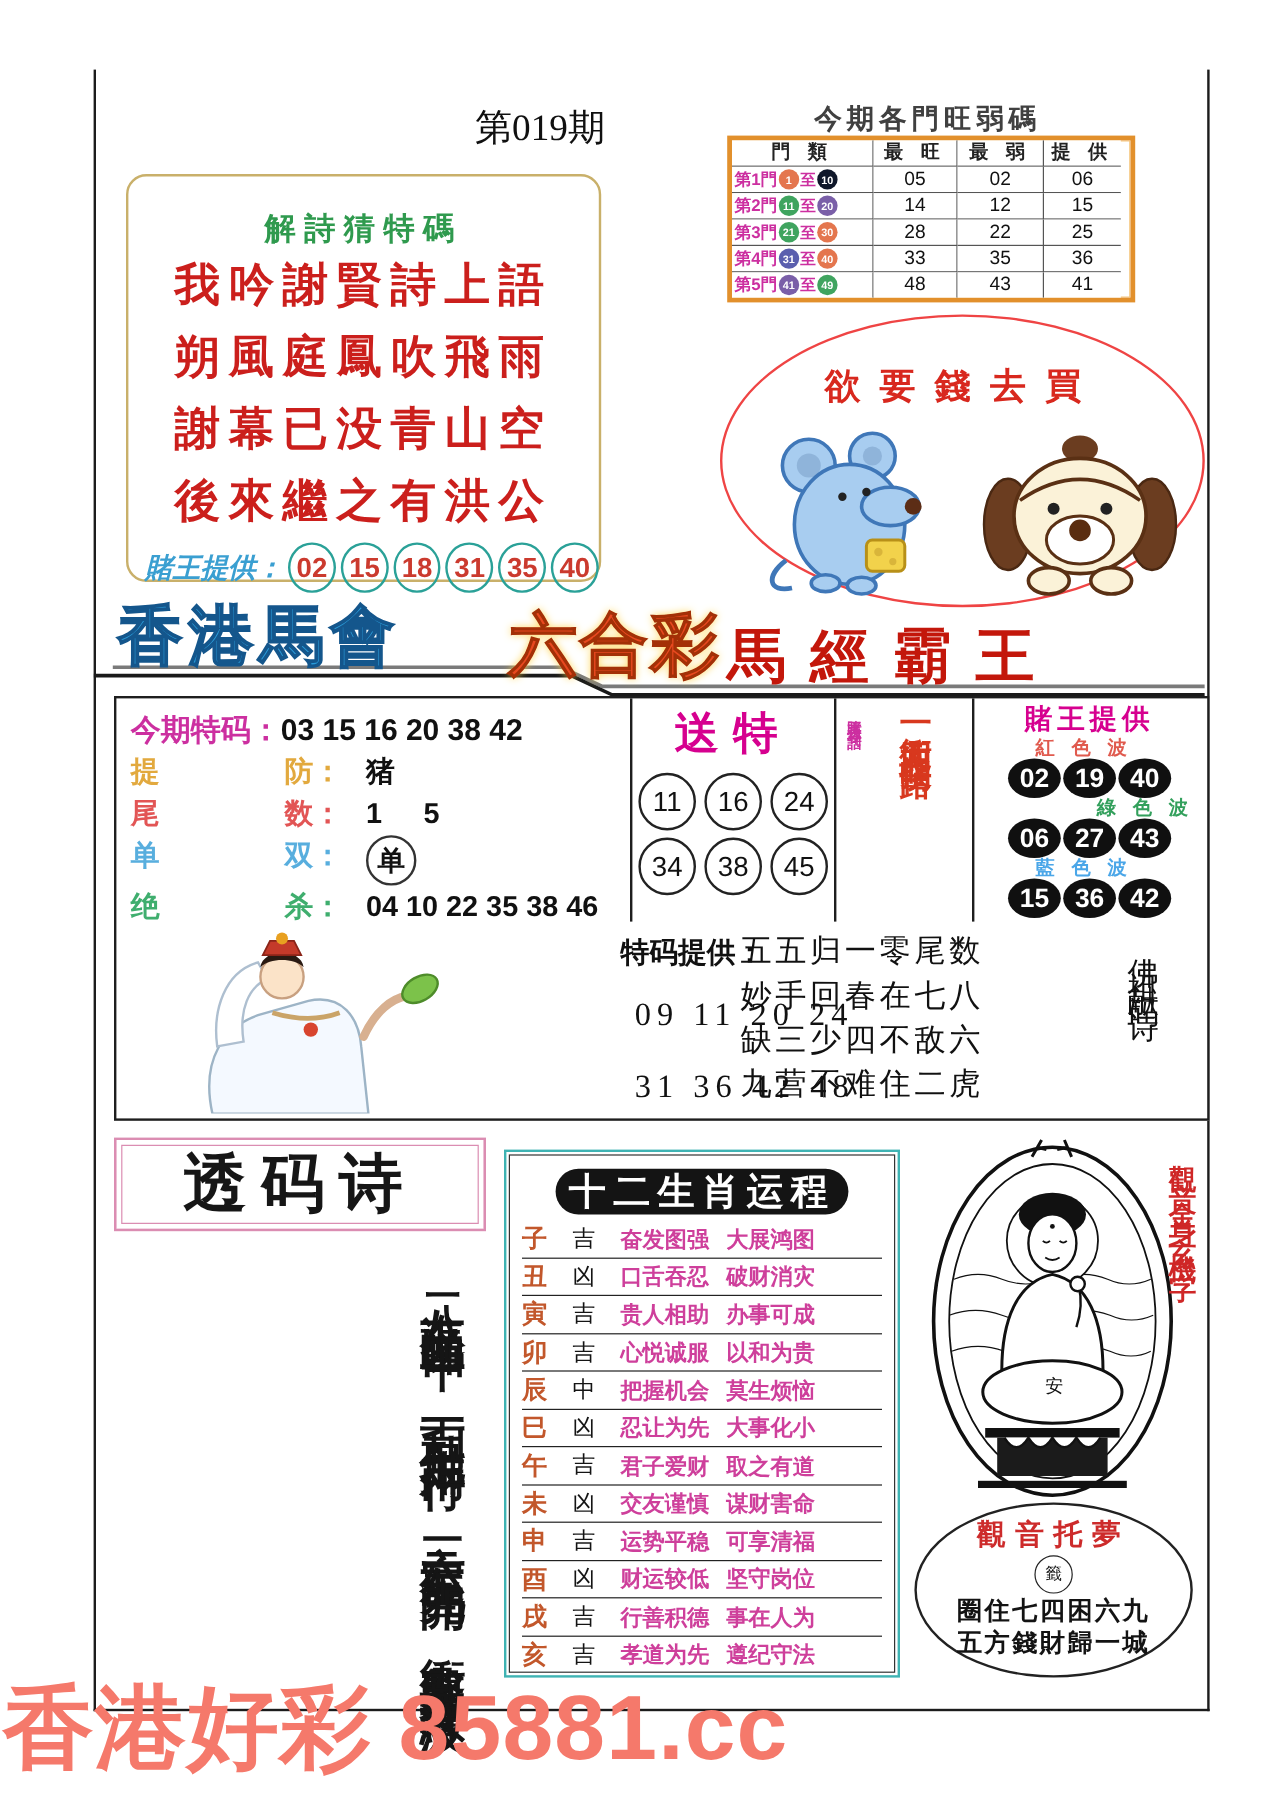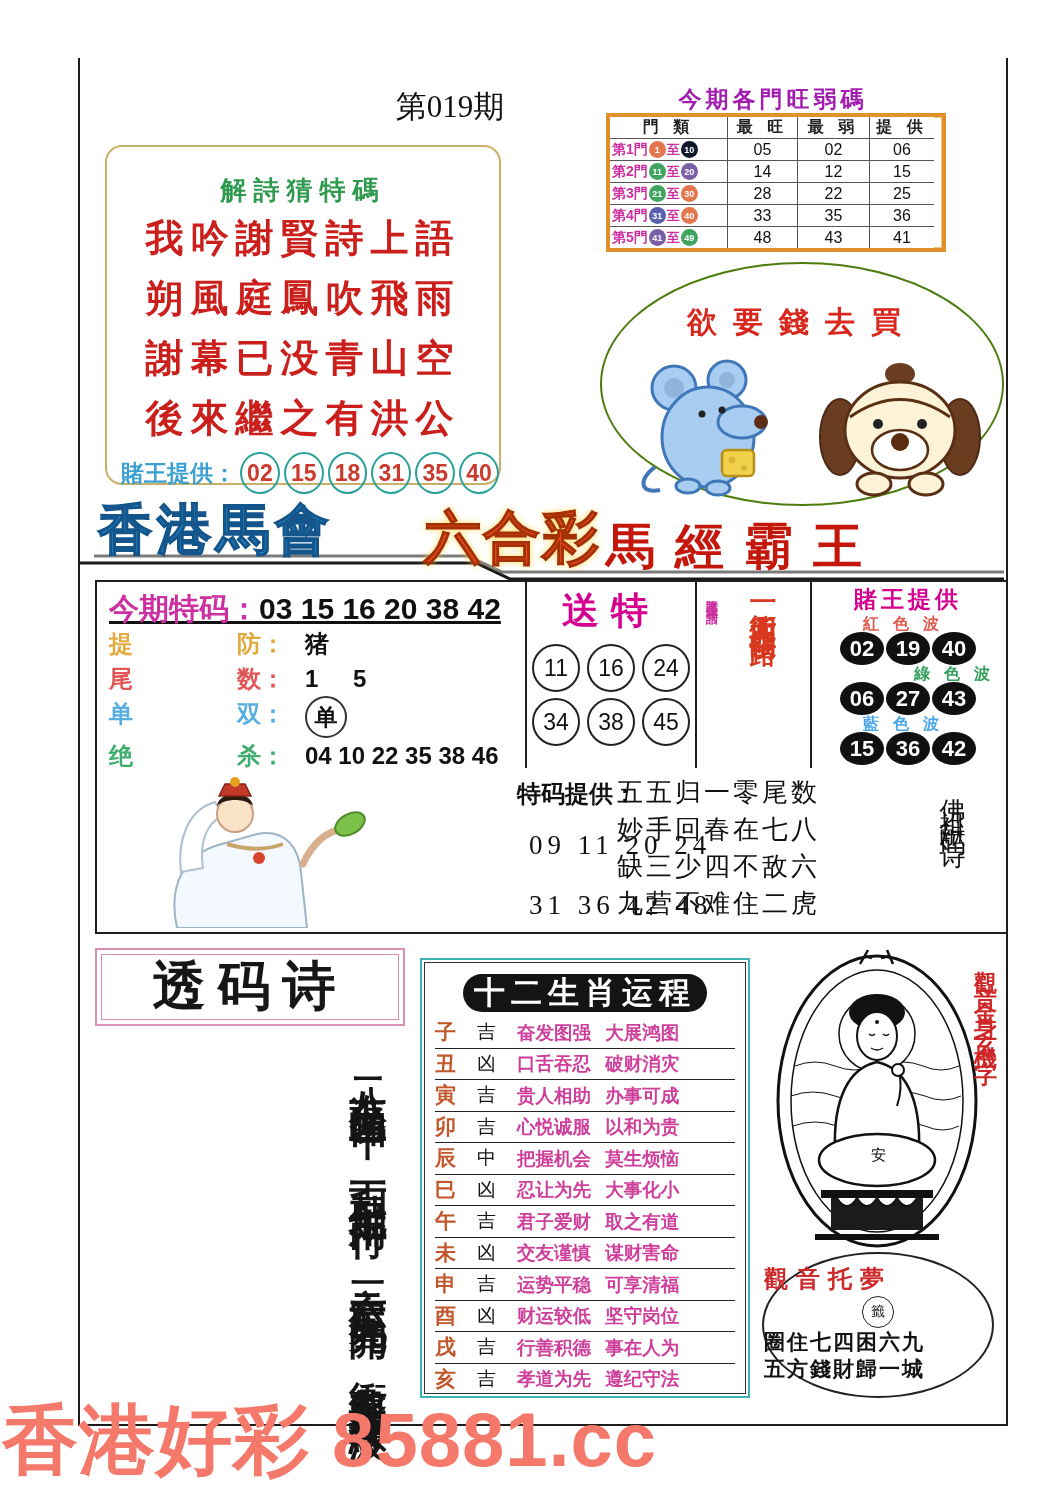--- a/index.html
+++ b/index.html
@@ -9,53 +9,53 @@
   .serif{font-family:"Liberation Serif","DejaVu Serif",serif;}
   .vtext{writing-mode:vertical-rl;text-orientation:upright;}
 
   
   .frame{left:78px;top:58px;width:926px;height:1366px;border-left:2px solid #1c1c1c;border-right:2px solid #1c1c1c;border-bottom:2px solid #1c1c1c;}
 
   
   .issue{left:340px;top:86px;width:220px;font-size:31px;text-align:center;color:#101010;}
 
   
-  .gt-title{left:606px;top:84px;width:334px;text-align:center;font-size:23px;font-weight:bold;color:#a21caf;letter-spacing:4px;}
+  .gt-title{left:606px;top:84px;width:334px;text-align:center;font-size:23px;font-weight:bold;color:#404040;letter-spacing:4px;}
   .gt{left:606px;top:113px;width:332px;border:4px solid #e2902c;background:#fff;box-shadow:inset 0 0 0 1px #f5c67d;}
   .gt-row{display:grid;grid-template-columns:118px 70px 72px 64px;}
   .gt-row > div{border-right:1px solid #555;border-bottom:1px solid #555;font-size:16px;display:flex;align-items:center;justify-content:center;height:21px;background:#fff;}
   .gt-row > div:last-child{border-right:none;}
   .gt-row:last-child > div{border-bottom:none;}
   .gt-head{font-weight:bold;letter-spacing:5px;color:#222;}
   .gt-gate{justify-content:flex-start !important;padding-left:2px;gap:1px;}
   .gt-gatename{color:#cc2fa0;font-size:14px;font-weight:bold;}
   .gt-zhi{color:#cc2fa0;font-size:13px;font-weight:bold;}
   .gt-circ{display:inline-flex;align-items:center;justify-content:center;width:17px;height:17px;border-radius:50%;color:#fff;font-size:9px;font-weight:bold;}
 
   
   .riddle{left:105px;top:145px;width:392px;height:336px;border:2px solid #c9b06a;border-radius:17px;background:#fff;}
   .riddle-title{margin-top:26px;text-align:center;font-size:26px;font-weight:bold;color:#2f9a4e;letter-spacing:7px;}
   .riddle-line{text-align:center;font-size:38px;font-weight:bold;color:#cb1f1c;letter-spacing:7px;line-height:60px;}
   .riddle-prov{margin-top:4px;display:flex;align-items:center;padding-left:14px;gap:2px;}
-  .riddle-prov-label{color:#3a9fd1;font-size:23px;font-weight:bold;white-space:nowrap;}
+  .riddle-prov-label{color:#3a9fd1;font-size:23px;font-weight:bold;white-space:nowrap;font-style:italic;}
   .tealnum{display:inline-flex;align-items:center;justify-content:center;width:38px;height:38px;border:2px solid #2aa198;border-radius:50%;color:#cb3a2e;font-size:23px;font-weight:bold;margin-left:2px;}
 
   
-  .oval{left:600px;top:262px;width:400px;height:240px;border:2px solid #4d7c0f;border-radius:50%;background:#fff;}
+  .oval{left:600px;top:262px;width:400px;height:240px;border:2px solid #ef4444;border-radius:50%;background:#fff;}
   .oval-title{margin-top:38px;text-align:center;color:#d8281e;font-size:30px;font-weight:bold;letter-spacing:16px;}
 
   
   .mh-club{left:98px;top:494px;font-size:54px;font-weight:bold;color:#2a9ad8;-webkit-text-stroke:1.5px #14568c;letter-spacing:5px;}
   .mh-lottery{left:424px;top:500px;font-size:57px;font-weight:bold;color:#e8491f;-webkit-text-stroke:1px #a33007;text-shadow:0 0 7px #ffd24a;letter-spacing:2px;}
   .mh-brand{left:606px;top:514px;font-size:49px;font-weight:900;color:#c3170b;letter-spacing:20px;}
 
   
   .board{left:95px;top:580px;width:909px;height:350px;border:2px solid #1e1e1e;background:#fff;}
   .bcellA{left:0;top:0;width:430px;height:186px;border-right:2px solid #1e1e1e;padding:10px 10px 0 12px;box-sizing:border-box;}
-  .tema{font-size:30px;font-weight:bold;line-height:34px;white-space:nowrap;text-decoration:underline;}
+  .tema{font-size:25px;font-weight:bold;line-height:34px;white-space:nowrap;}
   .tema .lab{color:#cc2fa0;}
   .krow{position:relative;height:35px;font-size:24px;font-weight:bold;line-height:35px;}
   .krow .k1{position:absolute;left:0;}
   .krow .k2{position:absolute;left:128px;}
   .krow .v{position:absolute;left:196px;color:#111;}
   .circle-dan{display:inline-block;width:38px;height:38px;border:2px solid #333;border-radius:50%;text-align:center;line-height:38px;font-size:23px;color:#111;}
   .bcellB{left:430px;top:0;width:170px;height:186px;border-right:2px solid #1e1e1e;box-sizing:border-box;text-align:center;}
   .songte-title{margin-top:4px;font-size:37px;font-weight:900;color:#d6008f;letter-spacing:12px;}
   .songte-grid{margin-top:8px;display:flex;flex-wrap:wrap;justify-content:center;gap:6px 7px;}
   .ncirc{display:inline-flex;align-items:center;justify-content:center;width:44px;height:44px;border:2px solid #222;border-radius:50%;font-size:23px;color:#111;background:#fff;}
@@ -86,21 +86,21 @@
   .zd-inner{position:absolute;left:2px;top:2px;right:2px;bottom:2px;border:1px solid #333;}
   .zd-pill{width:244px;height:38px;margin:11px auto 5px;background:#141414;border-radius:20px;color:#fff;font-size:31px;font-weight:bold;letter-spacing:6px;display:flex;align-items:center;justify-content:center;}
   .zd-row{display:grid;grid-template-columns:42px 40px 1fr;align-items:center;height:30.5px;margin:0 10px;border-bottom:1.5px solid #222;}
   .zd-row:last-child{border-bottom:none;}
   .zd-branch{font-size:21px;font-weight:bold;color:#c2572b;font-family:"Liberation Serif",serif;}
   .zd-luck{font-size:19px;color:#141414;}
   .zd-text{font-size:18.5px;font-weight:bold;color:#ce3f9b;word-spacing:9px;white-space:nowrap;}
 
   
   .side-caption{left:970px;top:952px;font-size:23px;font-weight:bold;color:#cf2727;letter-spacing:15px;height:300px;}
-  .dream-oval{left:762px;top:1252px;width:232px;height:146px;border:2px solid #222;border-radius:50%;background:#fff;box-sizing:border-box;}
+  .dream-oval{left:762px;top:1252px;width:232px;height:146px;border:2px solid #222;border-radius:50%;background:#fff;text-align:center;box-sizing:border-box;}
   .dream-title{margin-top:9px;color:#cd2b2b;font-size:24px;font-weight:bold;letter-spacing:8px;}
   .seal{width:30px;height:30px;margin:1px auto;border:1.5px solid #222;border-radius:50%;font-size:14px;display:flex;align-items:center;justify-content:center;color:#111;}
   .dream-line{font-size:21px;font-weight:bold;color:#131313;letter-spacing:2px;line-height:27px;}
 
   
   .watermark{left:2px;top:1390px;font-size:76px;font-weight:900;color:#f5796b;letter-spacing:1px;white-space:nowrap;z-index:9;}
 </style>
 </head>
 <body>
 

